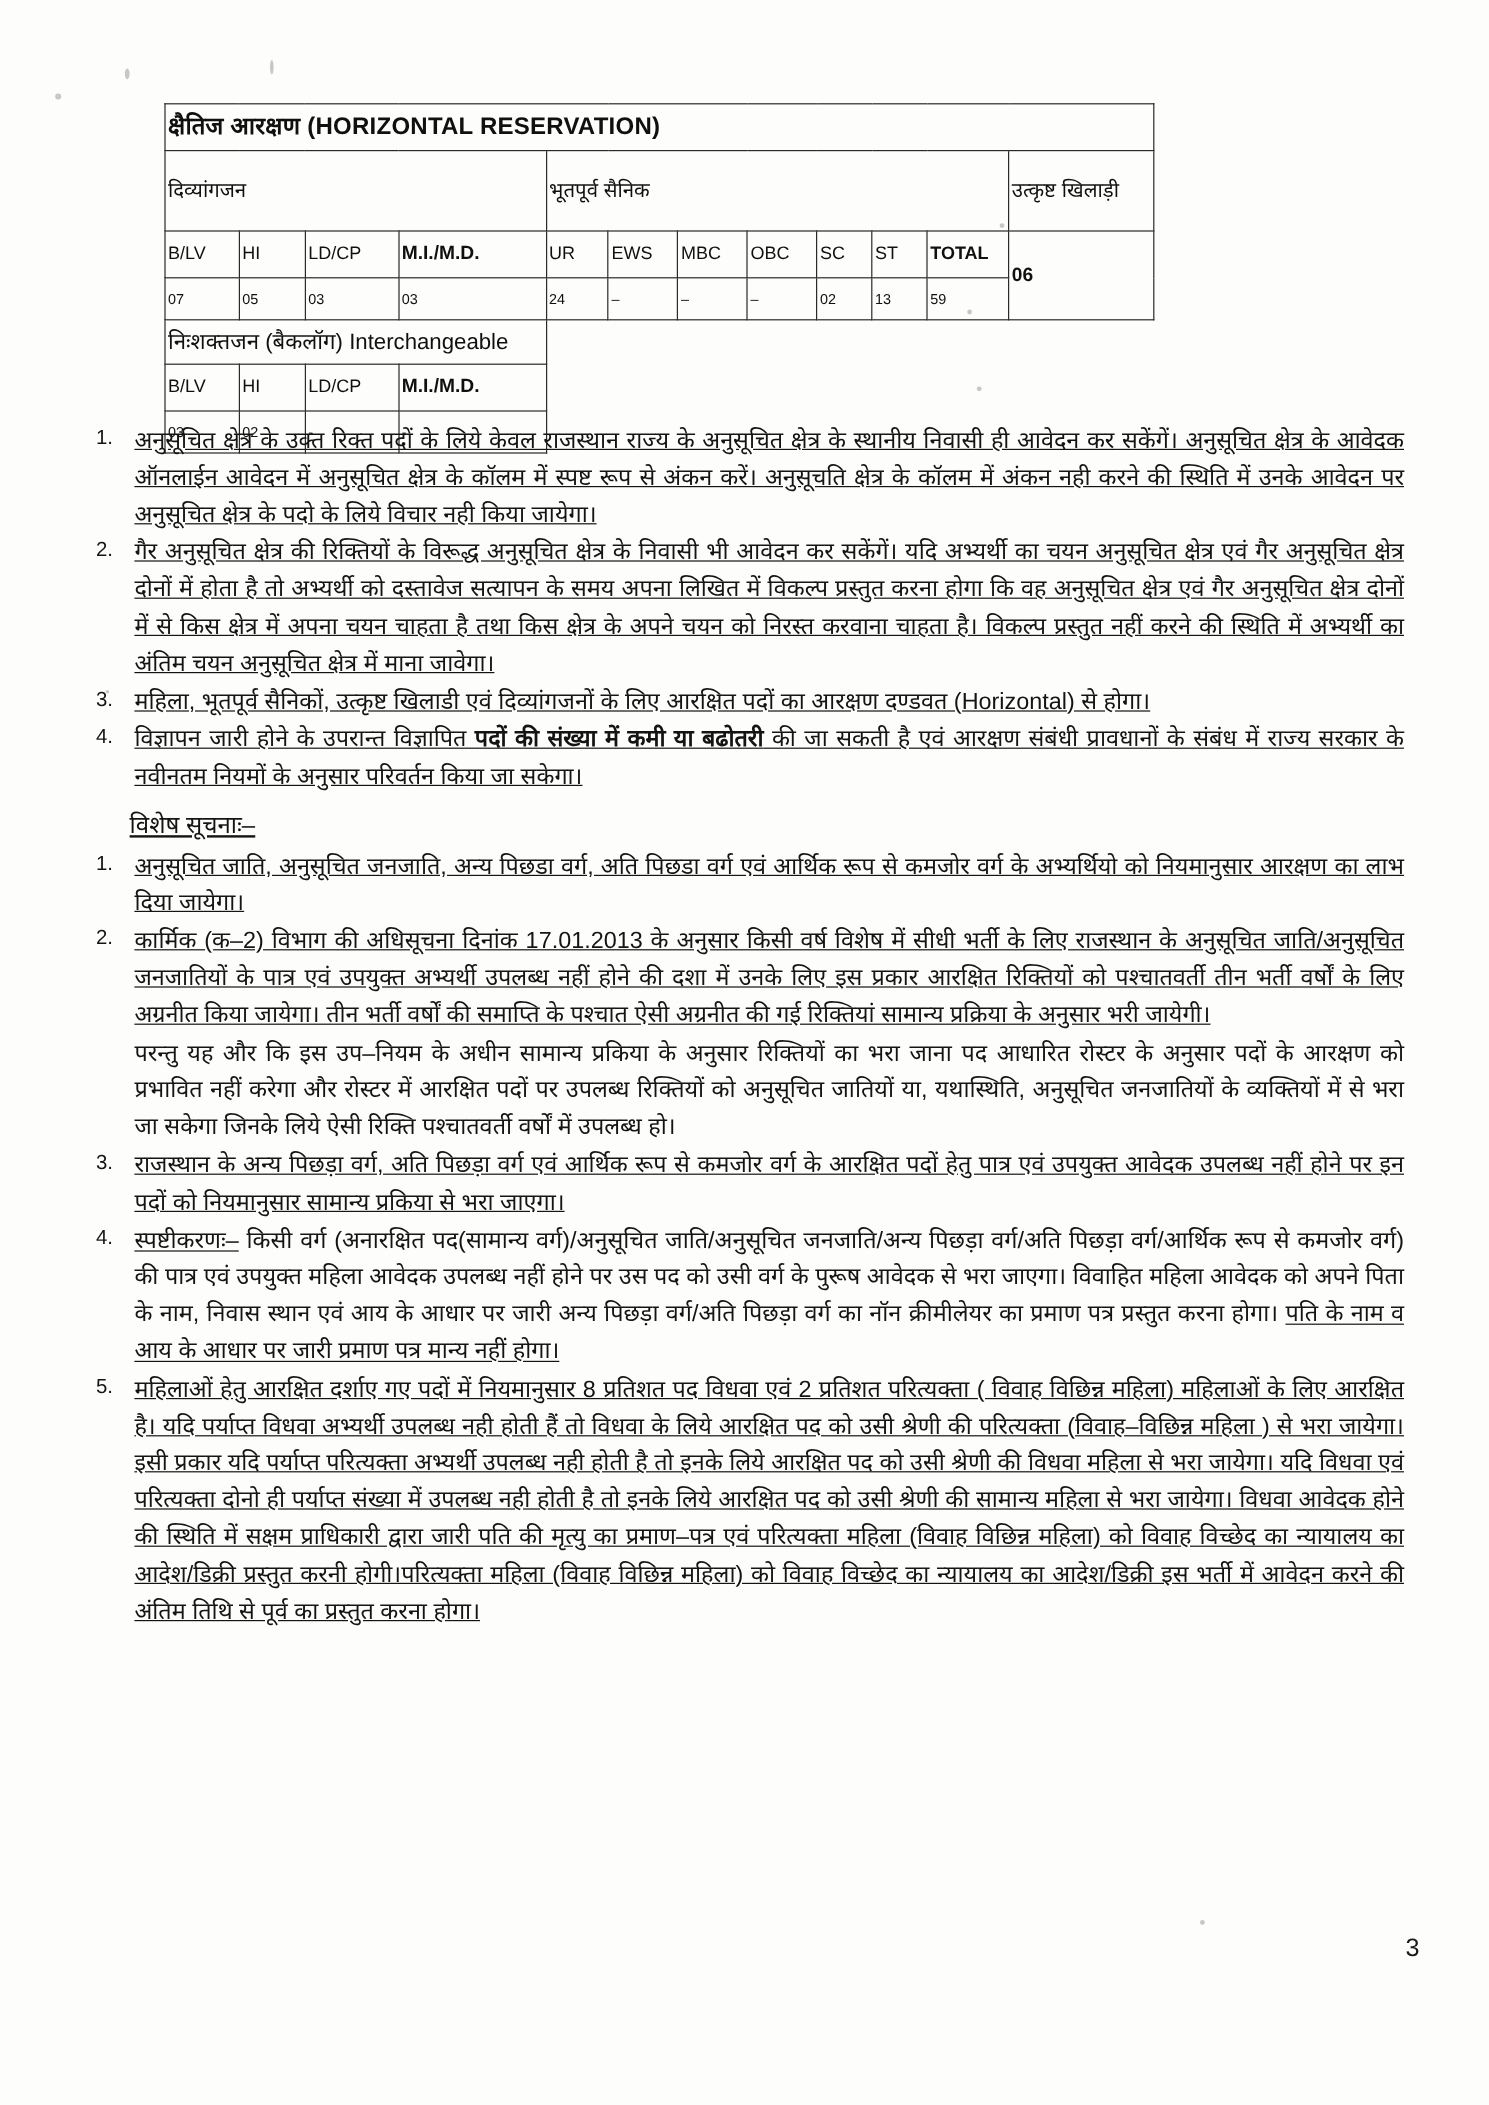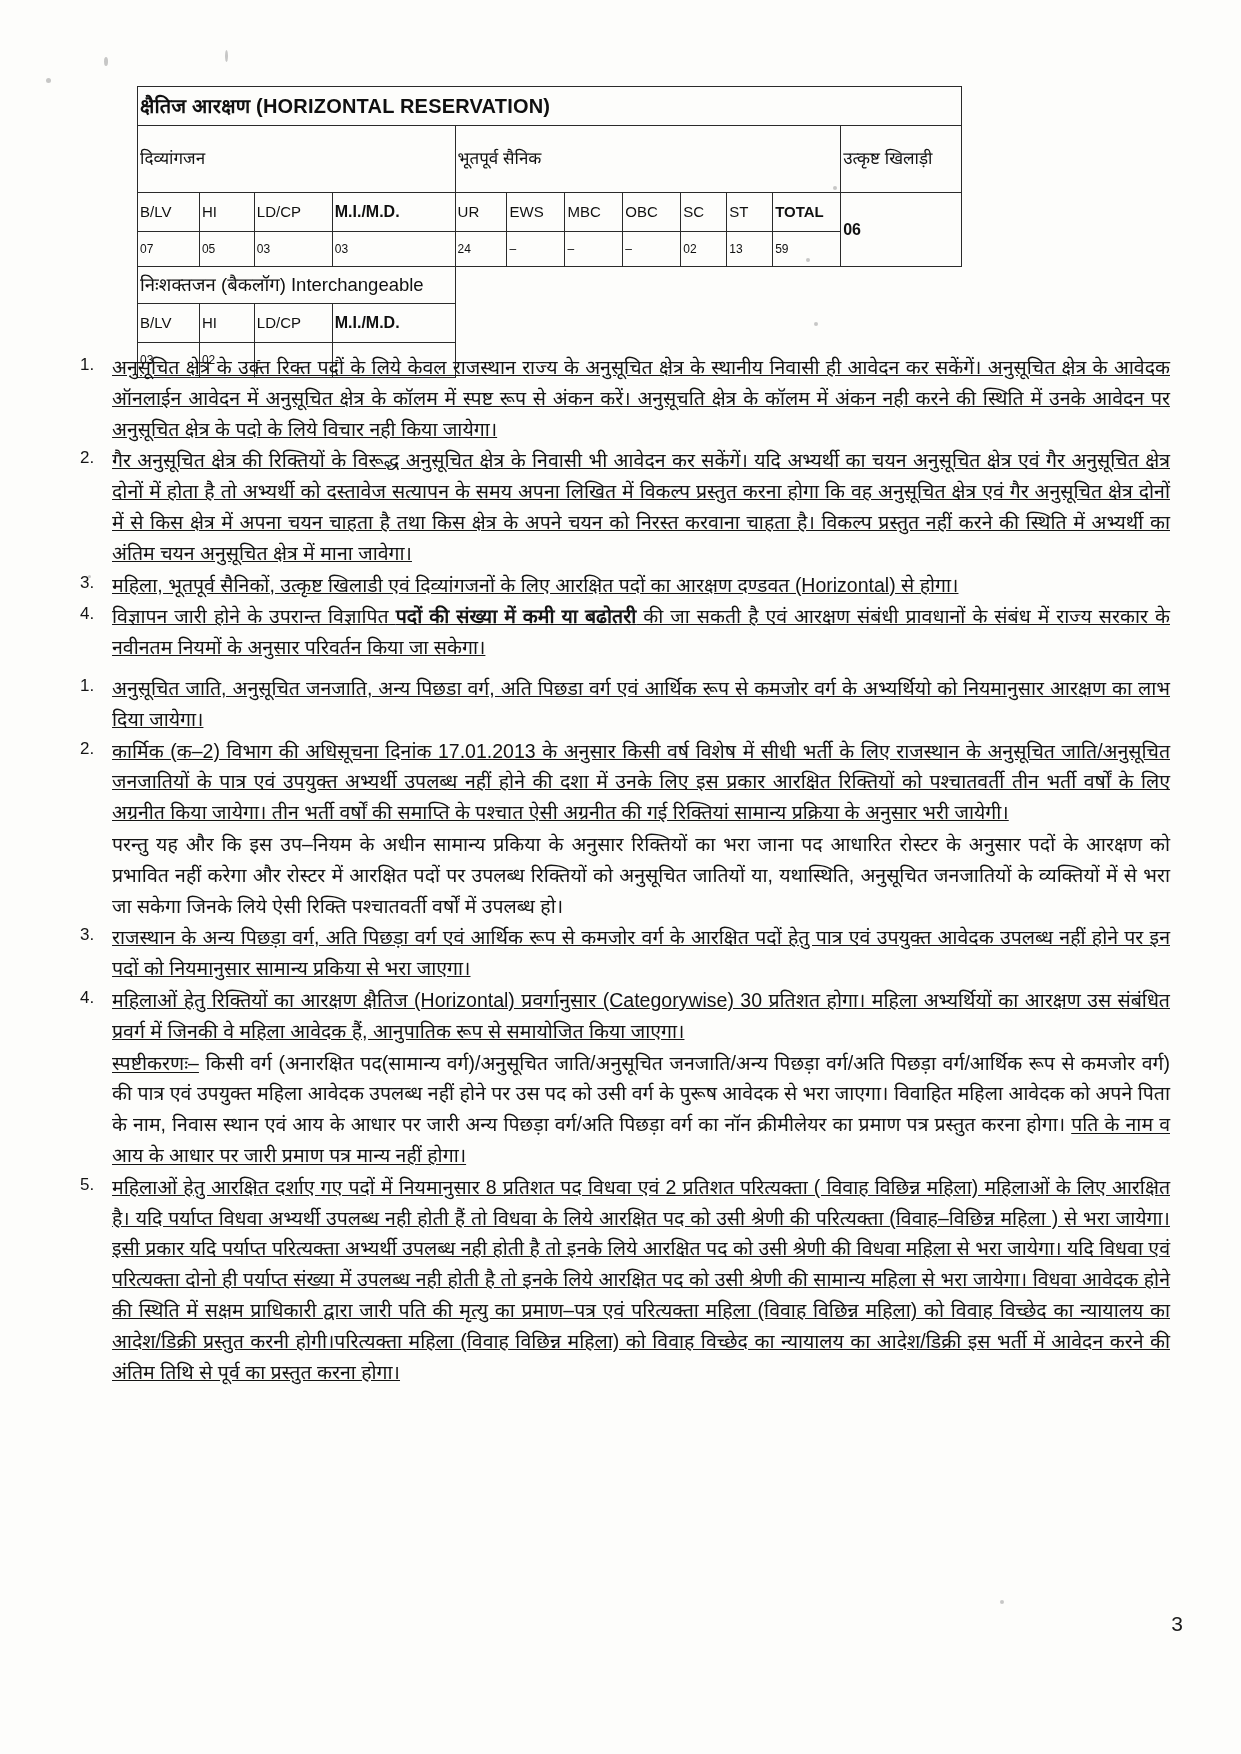--- a/index.html
+++ b/index.html
@@ -241,41 +241,41 @@
         <span class="num">3.</span>
         <span class="para">महिला, भूतपूर्व सैनिकों, उत्कृष्ट खिलाडी एवं दिव्यांगजनों के लिए आरक्षित पदों का आरक्षण दण्डवत (Horizontal) से होगा।</span>
       </li>
       <li>
         <span class="num">4.</span>
         <span class="para"><span>विज्ञापन जारी होने के उपरान्त विज्ञापित </span><span class="b">पदों की संख्या में कमी या बढोतरी</span><span> की जा सकती है एवं आरक्षण संबंधी प्रावधानों के संबंध में राज्य सरकार के नवीनतम नियमों के अनुसार परिवर्तन किया जा सकेगा।</span></span>
       </li>
     </ol>
 
     <div class="spl-wrap">
+      <div class="section-head">विशेष सूचनाः–</div>
 
       <ol class="notes">
         <li>
           <span class="num">1.</span>
           <span class="para">अनुसूचित जाति, अनुसूचित जनजाति, अन्य पिछडा वर्ग, अति पिछडा वर्ग एवं आर्थिक रूप से कमजोर वर्ग के अभ्यर्थियो को नियमानुसार आरक्षण का लाभ दिया जायेगा।</span>
         </li>
 
         <li>
           <span class="num">2.</span>
           <span class="para">कार्मिक (क–2) विभाग की अधिसूचना दिनांक 17.01.2013 के अनुसार किसी वर्ष विशेष में सीधी भर्ती के लिए राजस्थान के अनुसूचित जाति/अनुसूचित जनजातियों के पात्र एवं उपयुक्त अभ्यर्थी उपलब्ध नहीं होने की दशा में उनके लिए इस प्रकार आरक्षित रिक्तियों को पश्चातवर्ती तीन भर्ती वर्षों के लिए अग्रनीत किया जायेगा। तीन भर्ती वर्षों की समाप्ति के पश्चात ऐसी अग्रनीत की गई रिक्तियां सामान्य प्रक्रिया के अनुसार भरी जायेगी।</span>
           <span class="sub-para">परन्तु यह और कि इस उप–नियम के अधीन सामान्य प्रकिया के अनुसार रिक्तियों का भरा जाना पद आधारित रोस्टर के अनुसार पदों के आरक्षण को प्रभावित नहीं करेगा और रोस्टर में आरक्षित पदों पर उपलब्ध रिक्तियों को अनुसूचित जातियों या, यथास्थिति, अनुसूचित जनजातियों के व्यक्तियों में से भरा जा सकेगा जिनके लिये ऐसी रिक्ति पश्चातवर्ती वर्षों में उपलब्ध हो।</span>
         </li>
 
         <li>
           <span class="num">3.</span>
           <span class="para">राजस्थान के अन्य पिछड़ा वर्ग, अति पिछड़ा वर्ग एवं आर्थिक रूप से कमजोर वर्ग के आरक्षित पदों हेतु पात्र एवं उपयुक्त आवेदक उपलब्ध नहीं होने पर इन पदों को नियमानुसार सामान्य प्रकिया से भरा जाएगा।</span>
         </li>
 
         <li>
           <span class="num">4.</span>
-          <span class="para">महिलाओं हेतु रिक्तियों का आरक्षण क्षैतिज (Horizontal) प्रवर्गानुसार (Categorywise) 30 प्रतिशत होगा। महिला अभ्यर्थियों का आरक्षण उस संबंधित प्रवर्ग में जिनकी वे महिला आवेदक हैं, आनुपातिक रूप से समायोजित किया जाएगा।</span>
           <span class="sub-para"><span class="u">स्पष्टीकरणः–</span><span> किसी वर्ग (अनारक्षित पद(सामान्य वर्ग)/अनुसूचित जाति/अनुसूचित जनजाति/अन्य पिछड़ा वर्ग/अति पिछड़ा वर्ग/आर्थिक रूप से कमजोर वर्ग) की पात्र एवं उपयुक्त महिला आवेदक उपलब्ध नहीं होने पर उस पद को उसी वर्ग के पुरूष आवेदक से भरा जाएगा। विवाहित महिला आवेदक  को अपने पिता के नाम, निवास स्थान एवं आय के आधार पर जारी अन्य पिछड़ा वर्ग/अति पिछड़ा वर्ग का नॉन क्रीमीलेयर का प्रमाण पत्र प्रस्तुत करना होगा। </span><span class="u">पति के नाम व आय के आधार पर जारी प्रमाण पत्र मान्य नहीं होगा।</span></span>
         </li>
 
         <li>
           <span class="num">5.</span>
           <span class="para">महिलाओं हेतु आरक्षित दर्शाए गए पदों में नियमानुसार 8 प्रतिशत पद विधवा एवं 2 प्रतिशत परित्यक्ता ( विवाह विछिन्न महिला) महिलाओं के लिए आरक्षित है। यदि पर्याप्त विधवा अभ्यर्थी उपलब्ध नही होती हैं तो विधवा के लिये आरक्षित पद को उसी श्रेणी की परित्यक्ता (विवाह–विछिन्न महिला ) से भरा जायेगा। इसी प्रकार यदि पर्याप्त परित्यक्ता अभ्यर्थी उपलब्ध नही होती है तो इनके लिये आरक्षित पद को उसी श्रेणी की विधवा महिला से भरा जायेगा। यदि विधवा एवं परित्यक्ता दोनो ही पर्याप्त संख्या में उपलब्ध नही होती है तो इनके लिये आरक्षित पद को उसी श्रेणी की सामान्य महिला से भरा जायेगा। विधवा आवेदक होने की स्थिति में सक्षम प्राधिकारी द्वारा जारी पति की मृत्यु का प्रमाण–पत्र एवं परित्यक्ता महिला (विवाह विछिन्न महिला) को विवाह विच्छेद का न्यायालय का आदेश/डिक्री प्रस्तुत करनी होगी।परित्यक्ता महिला (विवाह विछिन्न महिला) को विवाह विच्छेद का न्यायालय का आदेश/डिक्री इस भर्ती में आवेदन करने की अंतिम तिथि से पूर्व का प्रस्तुत करना होगा।</span>
         </li>
       </ol>
     </div>
   </div>

